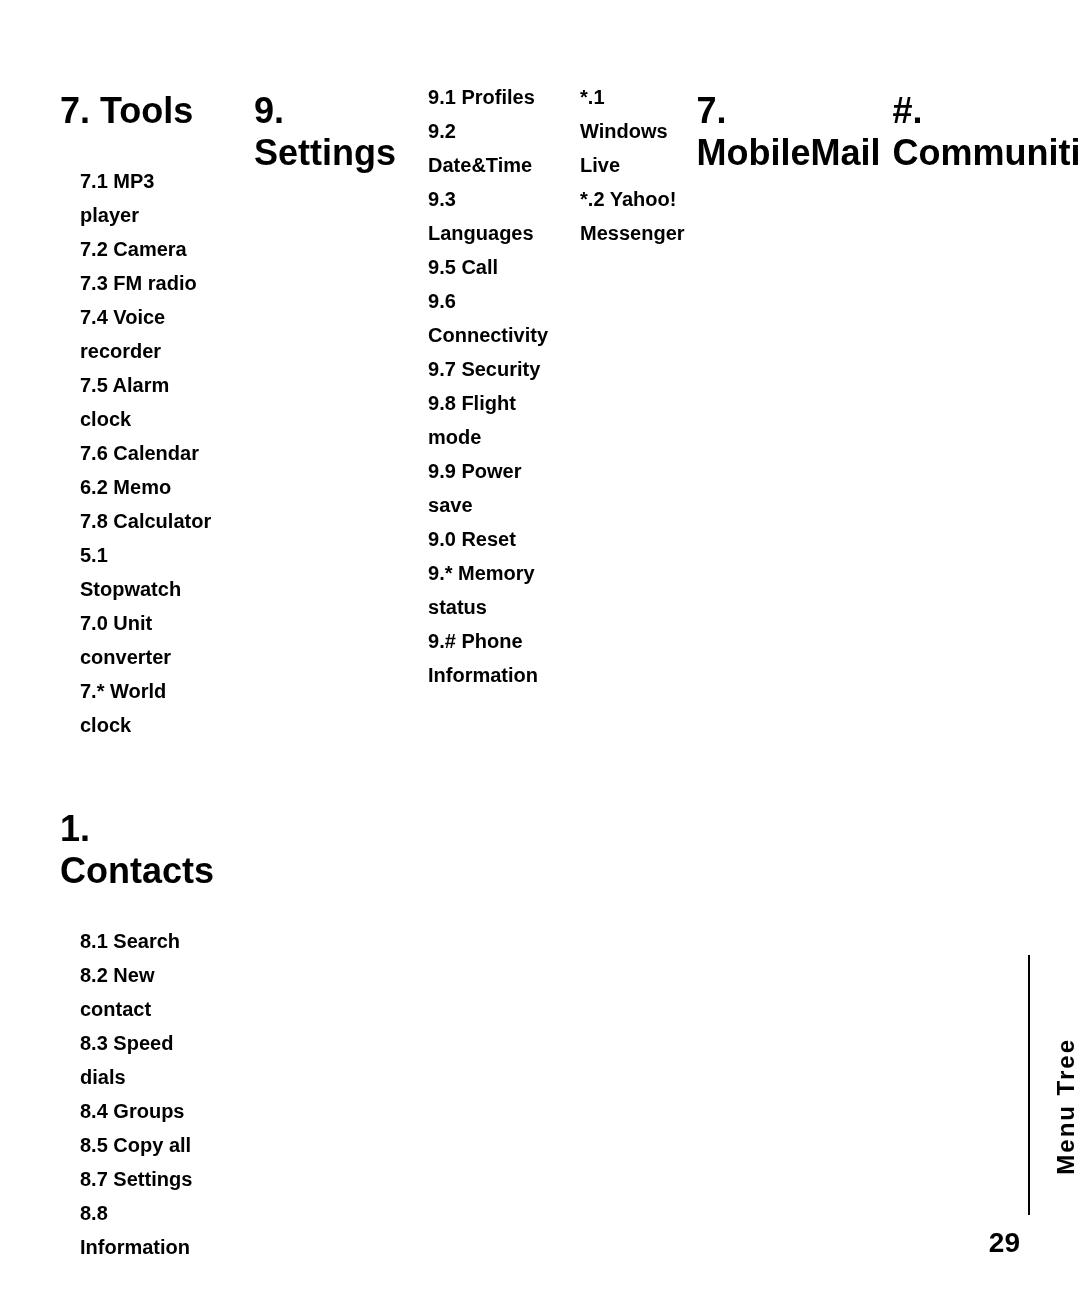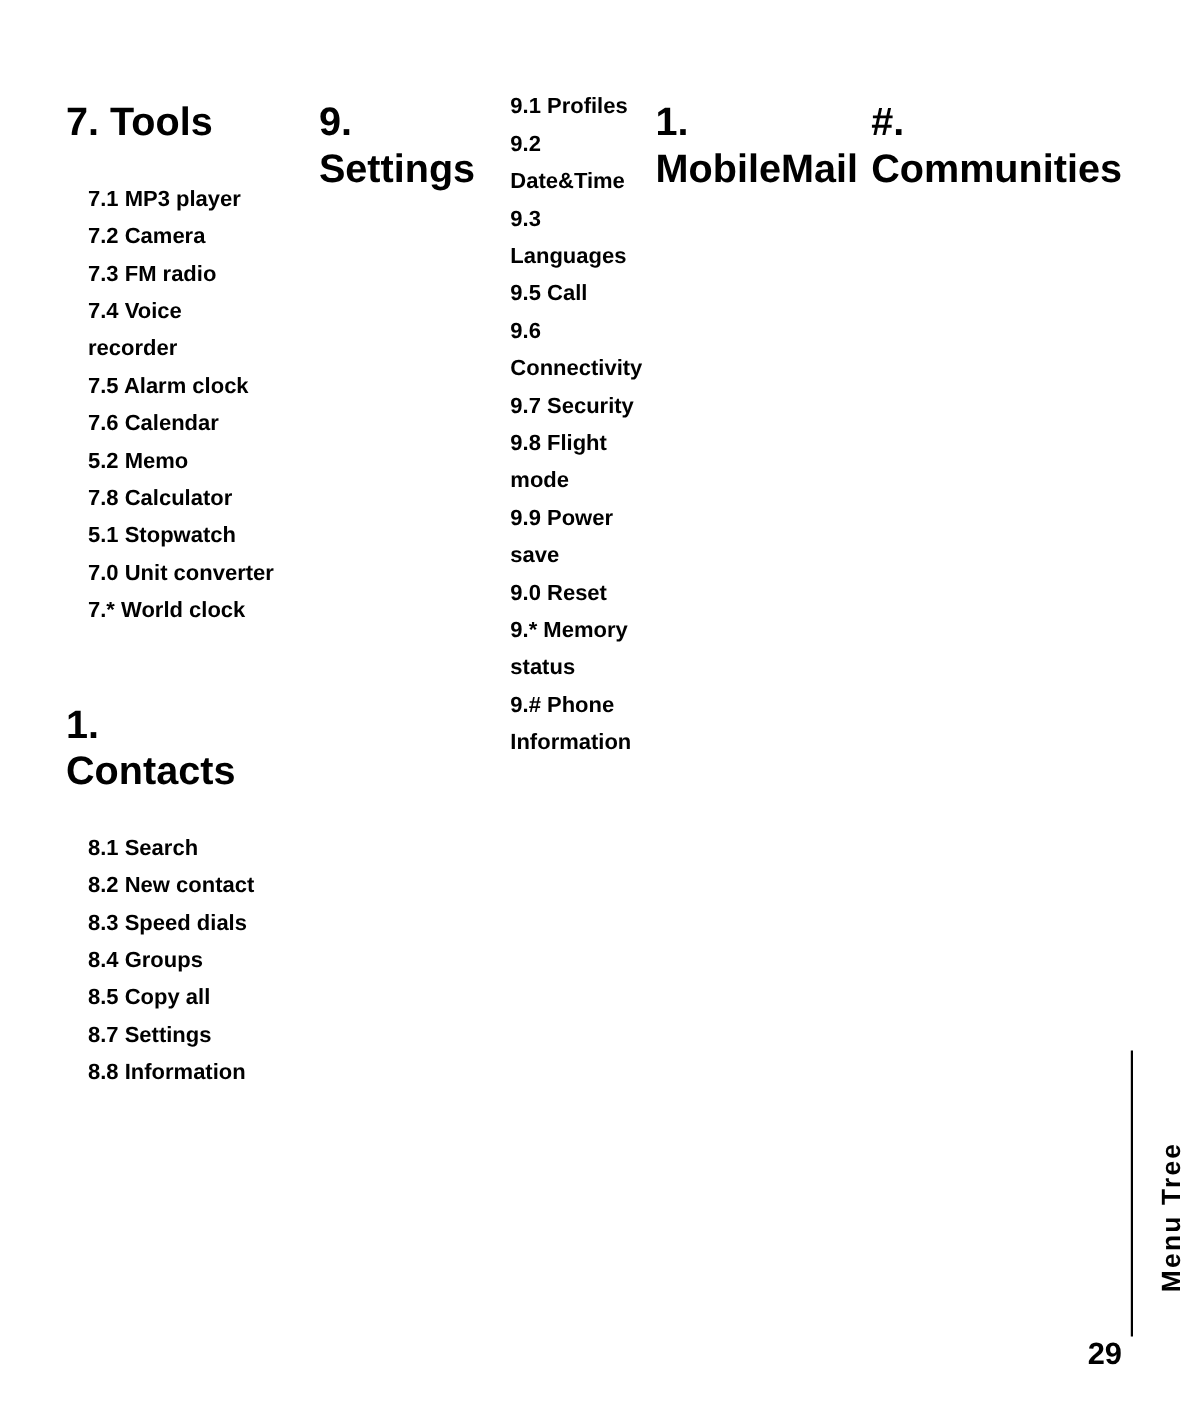--- a/index.html
+++ b/index.html
@@ -76,42 +76,42 @@
       position: absolute;
       bottom: 80px;
       right: 50px;
       width: 2px;
       height: 260px;
       background: #000000;
     }
 
     .page-number {
       position: absolute;
-      bottom: 48px;
+      bottom: 36px;
       right: 60px;
       font-size: 28px;
       font-weight: 700;
       color: #000000;
     }
   </style>
 </head>
 <body>
 
 <div class="page-content">
   <div class="left-column">
 
     <h2 class="section-header">7. Tools</h2>
     <ul class="section-items">
       <li>7.1 MP3 player</li>
       <li>7.2 Camera</li>
       <li>7.3 FM radio</li>
       <li>7.4 Voice recorder</li>
       <li>7.5 Alarm clock</li>
       <li>7.6 Calendar</li>
-      <li>5.2 Memo</li>
+      <li>6.2 Memo</li>
       <li>7.8 Calculator</li>
       <li>5.1 Stopwatch</li>
       <li>7.0 Unit converter</li>
       <li>7.* World clock</li>
     </ul>
 
     <h2 class="section-header">1. Contacts</h2>
     <ul class="section-items">
       <li>8.1 Search</li>
       <li>8.2 New contact</li>
@@ -133,22 +133,26 @@
       <li>9.5 Call</li>
       <li>9.6 Connectivity</li>
       <li>9.7 Security</li>
       <li>9.8 Flight mode</li>
       <li>9.9 Power save</li>
       <li>9.0 Reset</li>
       <li>9.* Memory status</li>
       <li>9.# Phone Information</li>
     </ul>
 
+    <ul class="section-items">
+      <li>*.1 Windows Live</li>
+      <li>*.2 Yahoo! Messenger</li>
+    </ul>
 
-    <h2 class="section-header">1. MobileMail</h2>
+    <h2 class="section-header">7. MobileMail</h2>
 
     <h2 class="section-header">#. Communities</h2>
   </div>
 </div>
 
 <div class="sidebar-border"></div>
 <div class="sidebar-label">Menu Tree</div>
 <div class="page-number">29</div>
 
 </body></html>

